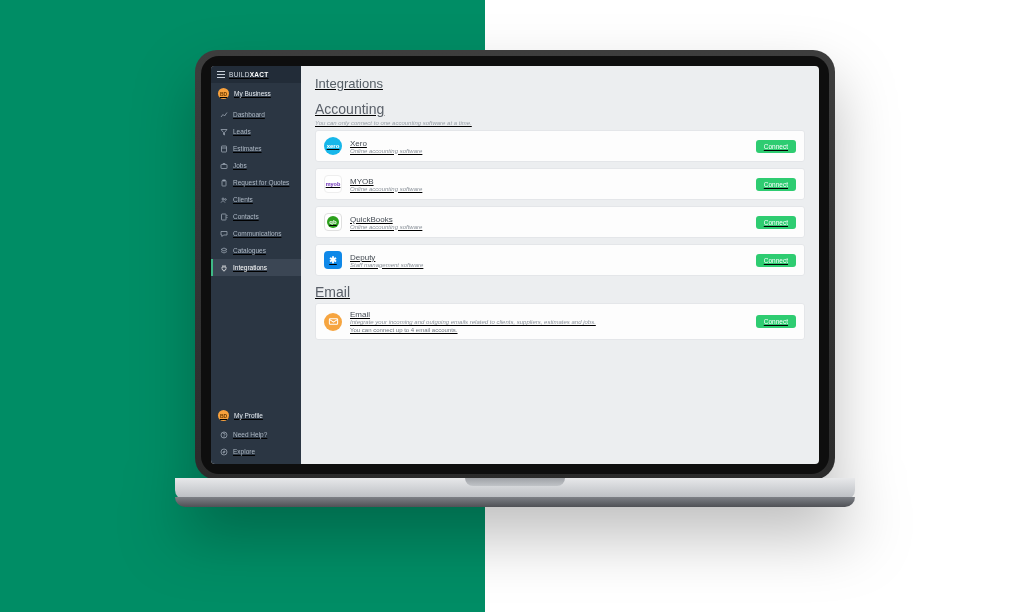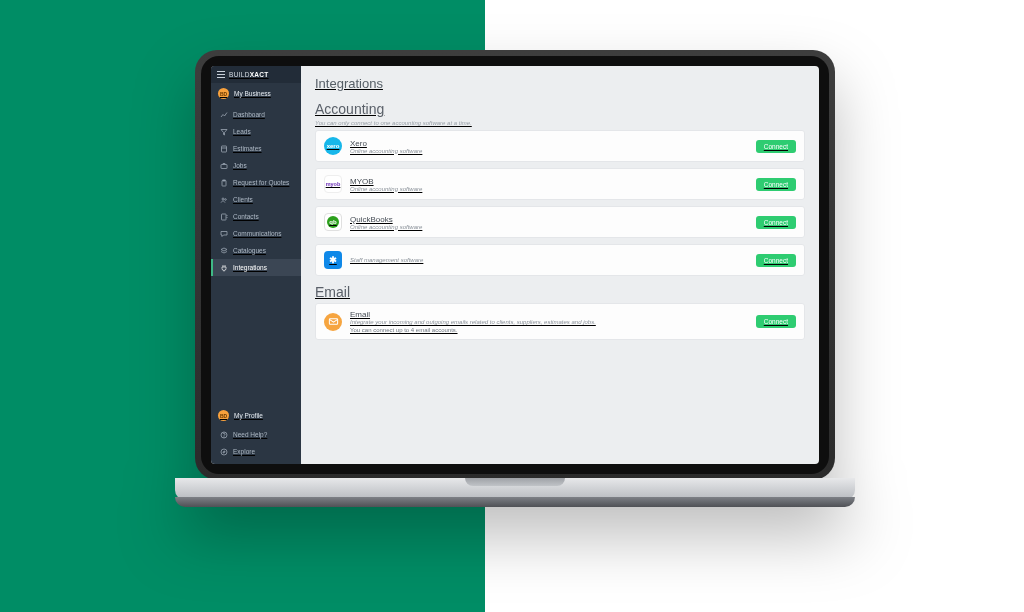--- a/index.html
+++ b/index.html
@@ -269,20 +269,21 @@
       <div class="card-text">
         <div class="card-title">QuickBooks</div>
         <div class="card-sub">Online accounting software</div>
 
       </div>
       <button class="btn-connect">Connect</button>
                 </div>
                 <div class="card">
       <span class="badge deputy">✱</span>
       <div class="card-text">
+        <div class="card-title">Deputy</div>
         <div class="card-sub">Staff management software</div>
 
       </div>
       <button class="btn-connect">Connect</button>
                 </div>
                 <div class="section-title">Email</div>
                 <div class="card">
       <span class="badge email round">
       <svg width="11" height="11" viewBox="0 0 16 16" fill="none" stroke="#fff" stroke-width="1.5">
                       <rect x="2" y="4" width="12" height="8" rx="1"></rect>

